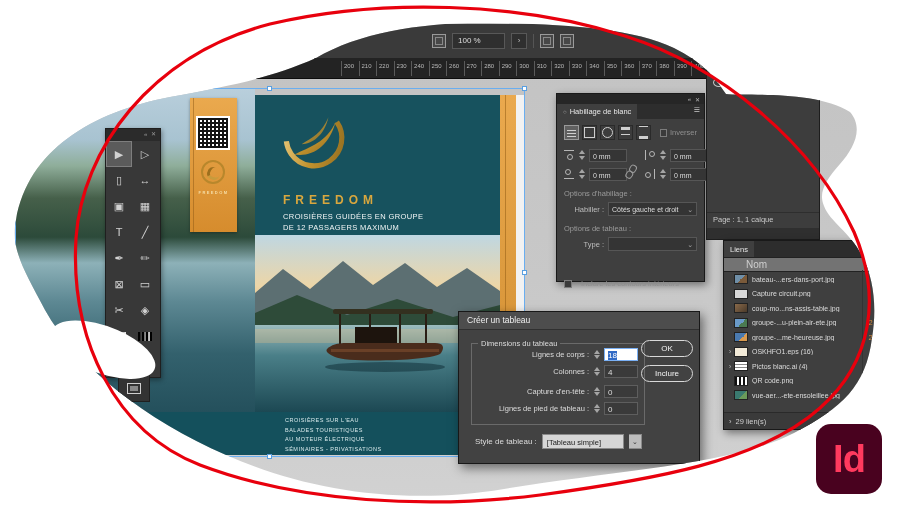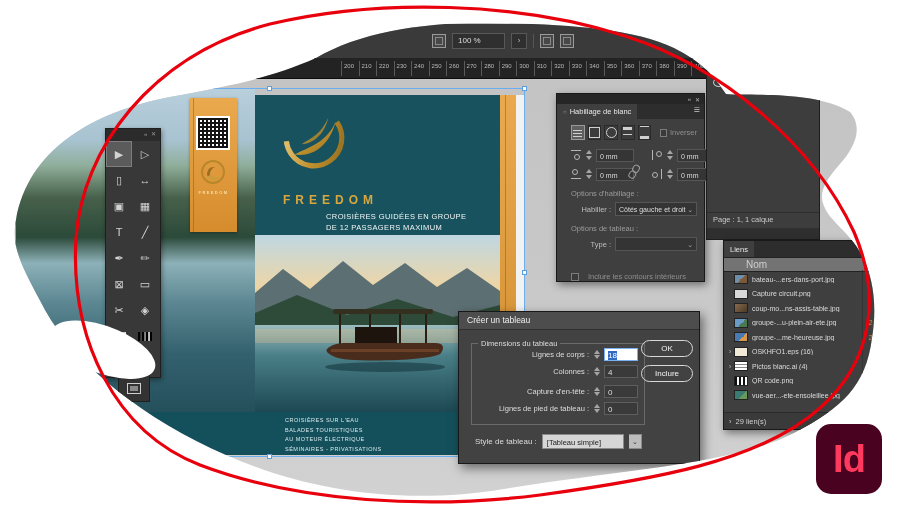--- a/index.html
+++ b/index.html
@@ -32,21 +32,21 @@
   .qr{position:absolute;left:6px;top:18px;width:34px;height:34px;background:#fff;padding:2px;box-sizing:border-box;}
   .qgrid{width:100%;height:100%;background:
       repeating-linear-gradient(0deg,#141414 0 2px,transparent 2px 4px),
       repeating-linear-gradient(90deg,#141414 0 2px,#fff 2px 4px);}
   .strip-logo{position:absolute;left:11px;top:62px;width:24px;height:24px;border:2px solid #b8872c;border-radius:50%;box-sizing:border-box;}
   .strip-logo::after{content:"";position:absolute;left:4px;top:5px;width:10px;height:10px;
       border-left:3px solid #9c6f1e;border-bottom:3px solid #c89b3c;border-radius:50%;transform:rotate(20deg);}
   .strip-brand{position:absolute;left:0;top:92px;width:100%;text-align:center;font-size:4px;letter-spacing:1.4px;color:#f6dda6;font-weight:bold;}
   .cover-teal{left:255px;top:95px;width:245px;height:140px;background:#17525e;}
   .cover-brand{position:absolute;left:28px;top:98px;font-size:12px;font-weight:bold;letter-spacing:5px;color:#d9a73e;}
-  .cover-sub{position:absolute;left:28px;top:116px;font-size:7.5px;letter-spacing:.4px;color:#f2f6f6;line-height:1.5;margin-left:43px;}
+  .cover-sub{position:absolute;left:28px;top:116px;font-size:7.5px;letter-spacing:.4px;color:#f2f6f6;line-height:1.5;}
   .cover-photo{left:255px;top:235px;width:245px;height:177px;}
   .orange-strip{left:500px;top:95px;width:16px;height:360px;background:linear-gradient(180deg,#eaa94e,#cf8c2f);}
   .orange-strip::after{content:"";position:absolute;left:5px;top:0;bottom:0;width:1px;background:rgba(150,95,20,.55);}
   .page-white{left:516px;top:95px;width:8px;height:360px;background:#f2f2f2;}
   .footer-teal{left:15px;top:412px;width:501px;height:43px;background:#14505c;}
   .footer-text{position:absolute;left:270px;top:4px;font-size:5.5px;letter-spacing:.5px;color:#d7e8ea;line-height:1.75;}
   .selframe{left:15px;top:88px;width:508px;height:367px;border:1px solid #6aaef0;pointer-events:none;}
   .handle{position:absolute;width:5px;height:5px;background:#fff;border:1px solid #5a9fe0;box-sizing:border-box;}
 
   
@@ -64,21 +64,21 @@
   
   .panel{background:#3f3f3f;border:1px solid #191919;box-shadow:2px 3px 8px rgba(0,0,0,.45);}
   .phead{height:10px;background:#262626;color:#b5b5b5;font-size:6px;display:flex;justify-content:flex-end;gap:4px;align-items:center;padding:0 4px;}
   .ptabs{height:15px;background:#2d2d2d;display:flex;align-items:stretch;}
   .ptab{background:#3f3f3f;color:#e6e6e6;font-size:7.5px;display:flex;align-items:center;gap:3px;padding:0 6px;}
   .ptab .dot{font-size:6px;color:#bbb;}
   .pmenu{margin-left:auto;color:#c9c9c9;font-size:7px;padding:2px 4px 0 0;}
 
   
   .wrap-panel{left:556px;top:93px;width:147px;height:187px;}
-  .wbody{padding:6px 7px 0 14px;position:relative;}
+  .wbody{padding:6px 7px 0 7px;position:relative;}
   .wbtnrow{display:flex;align-items:center;gap:3px;}
   .wb{width:17px;height:15px;background:#3c3c3c;border:1px solid #2a2a2a;display:flex;align-items:center;justify-content:center;box-sizing:border-box;}
   .wb.active{background:#606060;border-color:#9a9a9a;}
   .wi{width:9px;height:9px;background:repeating-linear-gradient(0deg,#cfcfcf 0 1px,transparent 1px 3px);}
   .wi.box{border:1px solid #cfcfcf;background:none;}
   .wi.obj{border:1px solid #cfcfcf;border-radius:50%;background:none;}
   .wi.jump{border-top:3px solid #cfcfcf;background:repeating-linear-gradient(0deg,transparent 0 4px,#cfcfcf 4px 5px);}
   .wi.below{border-bottom:3px solid #cfcfcf;background:none;border-top:1px solid #cfcfcf;}
   .cb{width:8px;height:8px;border:1px solid #7c7c7c;background:#3a3a3a;box-sizing:border-box;}
   .dislabel{color:#8f8f8f;font-size:7.5px;}
@@ -93,21 +93,21 @@
   .st::after{content:"";border-left:3px solid transparent;border-right:3px solid transparent;border-top:4px solid #a5a5a5;}
   .valbox{width:38px;height:13px;background:#353535;border:1px solid #565656;color:#ddd;font-size:7px;line-height:13px;padding-left:3px;box-sizing:border-box;}
   .chain{position:absolute;left:50%;top:16px;width:8px;height:14px;transform:translateX(-50%) rotate(32deg);}
   .chain::before,.chain::after{content:"";position:absolute;left:1px;width:5px;height:6px;border:1px solid #9a9a9a;border-radius:3px;}
   .chain::before{top:0;} .chain::after{top:7px;}
   .wsec{margin-top:8px;font-size:7.5px;color:#9a9a9a;}
   .wrow{margin-top:4px;display:flex;align-items:center;gap:4px;}
   .wrow .lbl{width:40px;text-align:right;font-size:7.5px;color:#bdbdbd;flex:none;}
   .dd{flex:1;height:14px;background:#343434;border:1px solid #565656;color:#ddd;font-size:7px;display:flex;align-items:center;padding:0 3px;box-sizing:border-box;}
   .ddcaret{margin-left:auto;color:#aaa;font-size:7px;line-height:5px;}
-  .wchk{margin-top:21px;display:flex;align-items:center;gap:9px;}
+  .wchk{margin-top:28px;display:flex;align-items:center;gap:9px;}
 
   
   .dialog{left:458px;top:311px;width:240px;height:151px;background:#424242;border:1px solid #181818;box-shadow:3px 4px 10px rgba(0,0,0,.5);}
   .dtitle{height:17px;background:#4d4d4d;border-bottom:1px solid #303030;color:#f0f0f0;font-size:8.5px;line-height:17px;padding-left:8px;}
   .dgroup{position:absolute;left:12px;top:31px;width:172px;height:80px;border:1px solid #6a6a6a;}
   .dlegend{position:absolute;left:6px;top:-5px;background:#424242;padding:0 3px;font-size:7.5px;color:#dcdcdc;}
   .drow{display:flex;align-items:center;justify-content:flex-end;margin:4px 6px 0 0;gap:3px;}
   .drow .dlbl{font-size:7.5px;color:#dcdcdc;text-align:right;}
   .dst{width:9px;height:13px;}
   .din{width:34px;height:13px;background:#3a3a3a;border:1px solid #5e5e5e;color:#ddd;font-size:8px;line-height:13px;padding-left:3px;box-sizing:border-box;}

